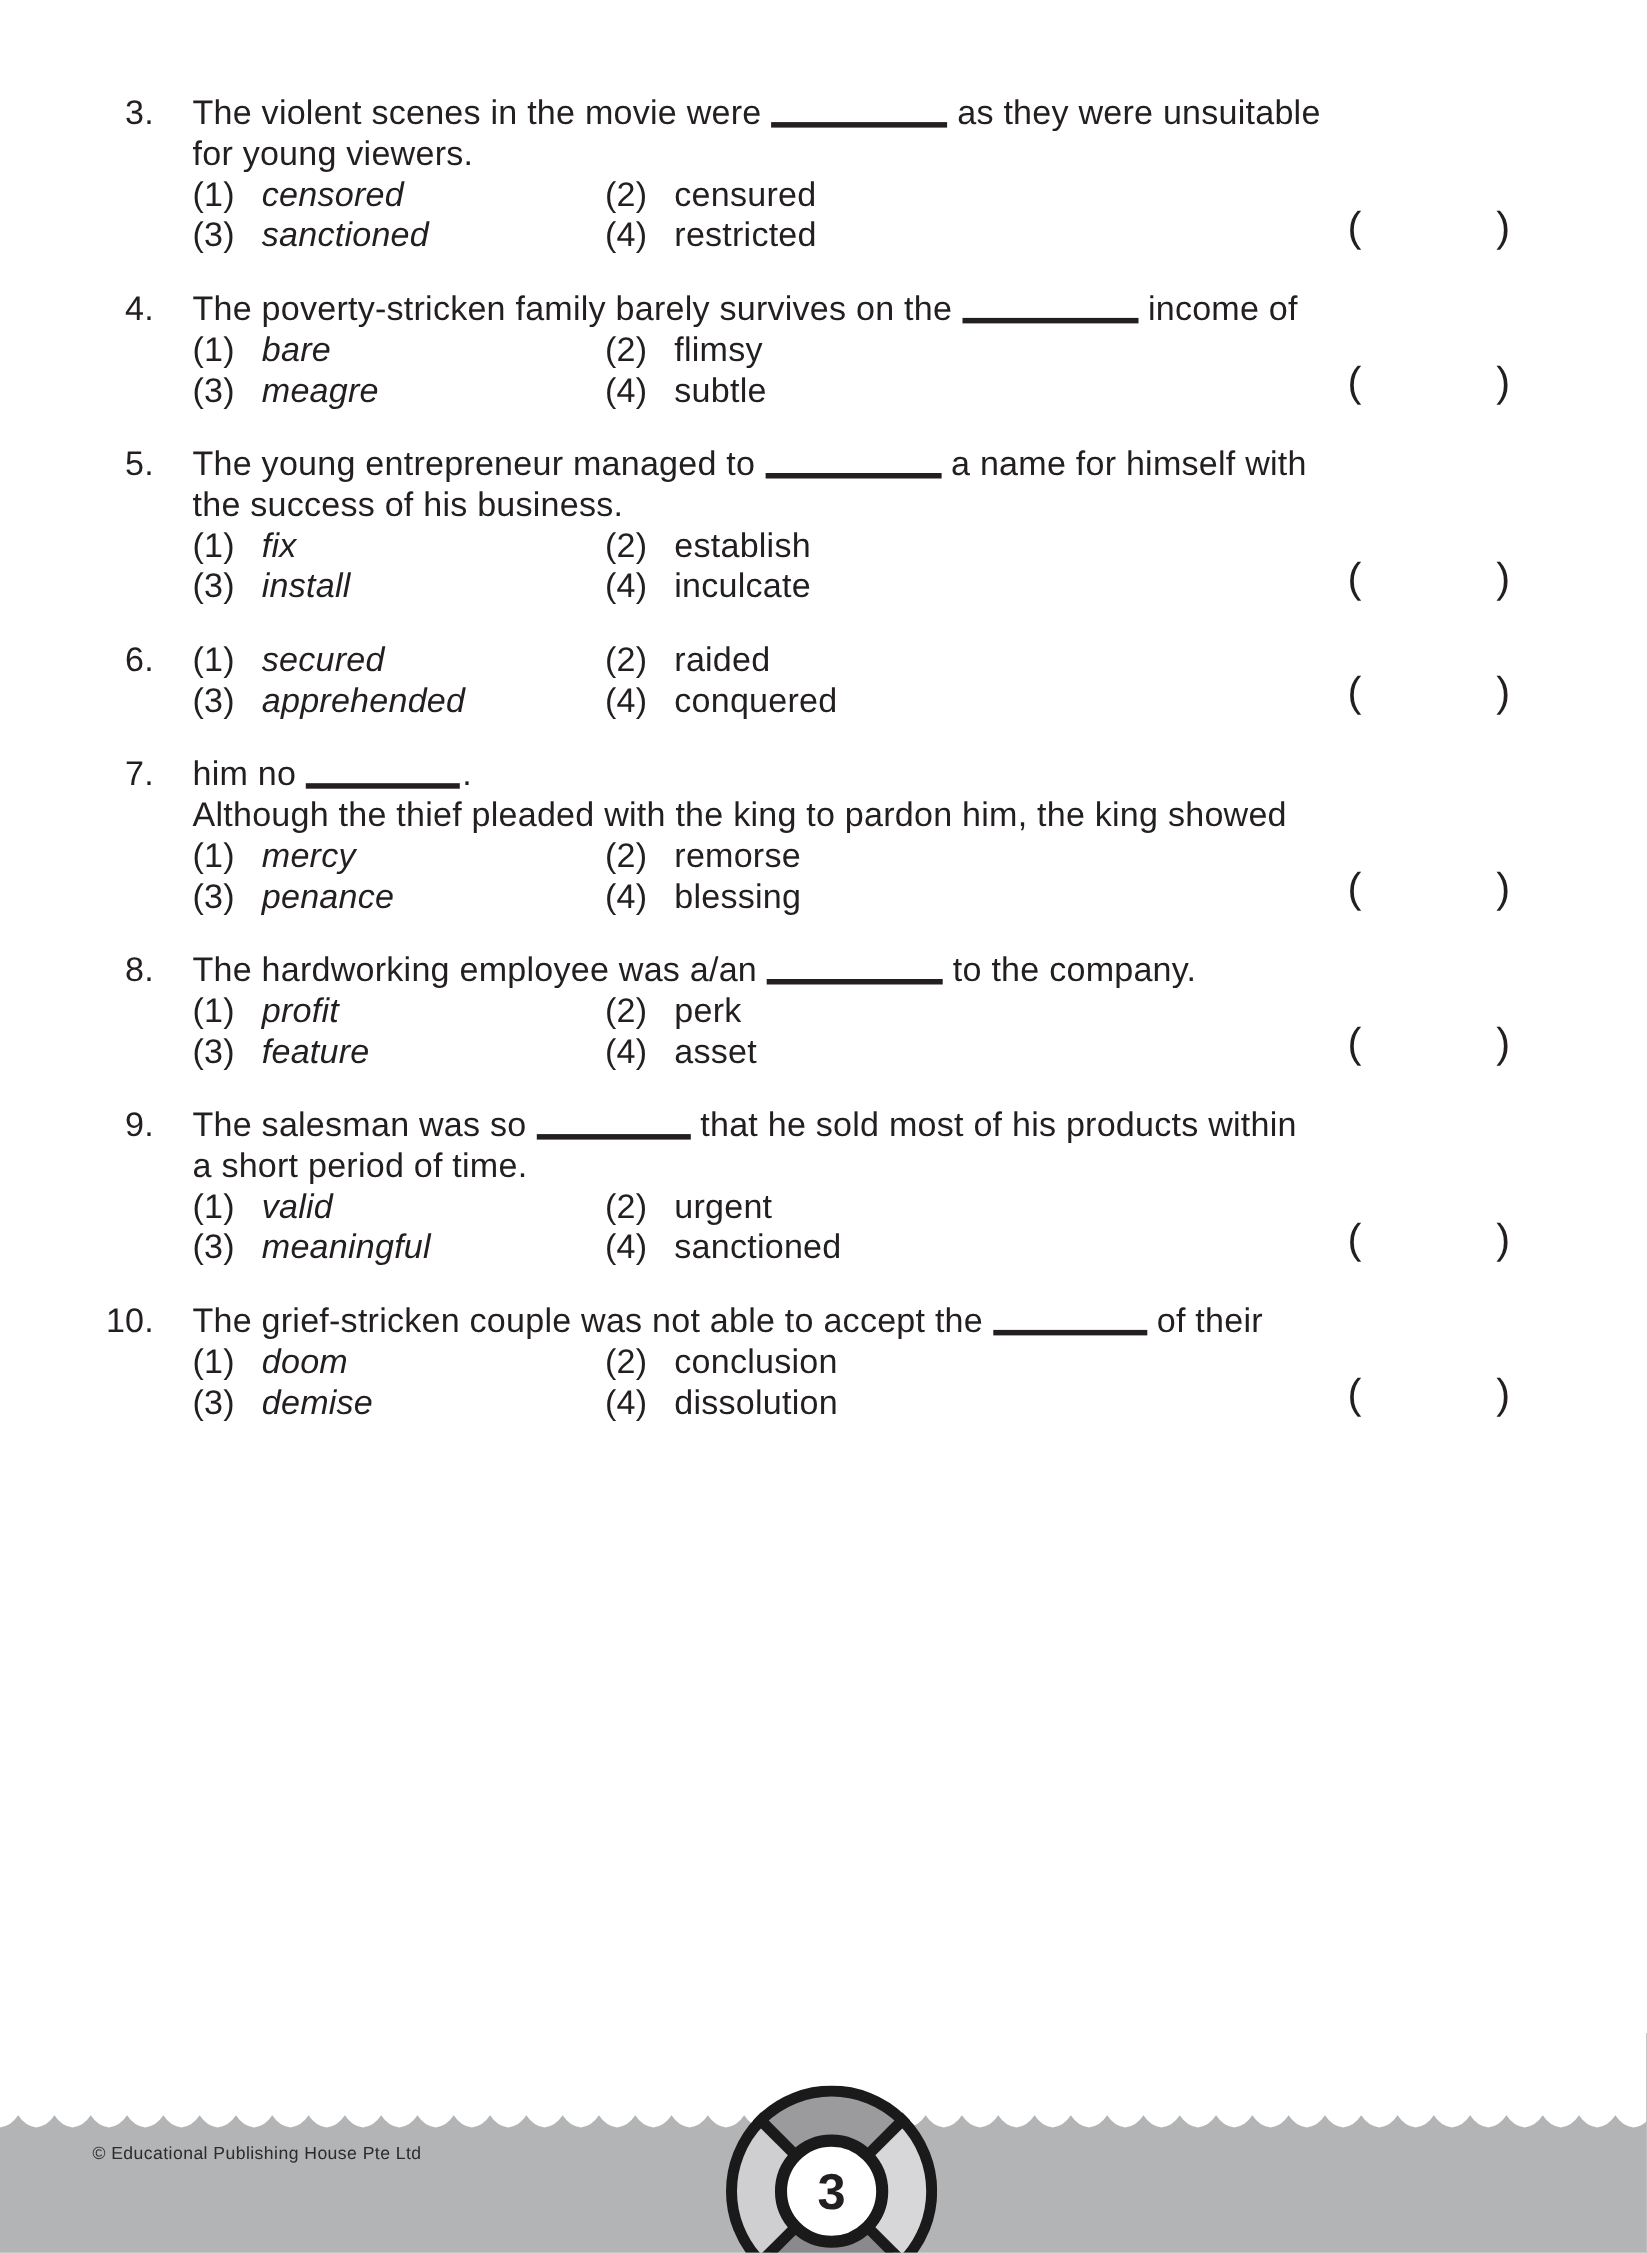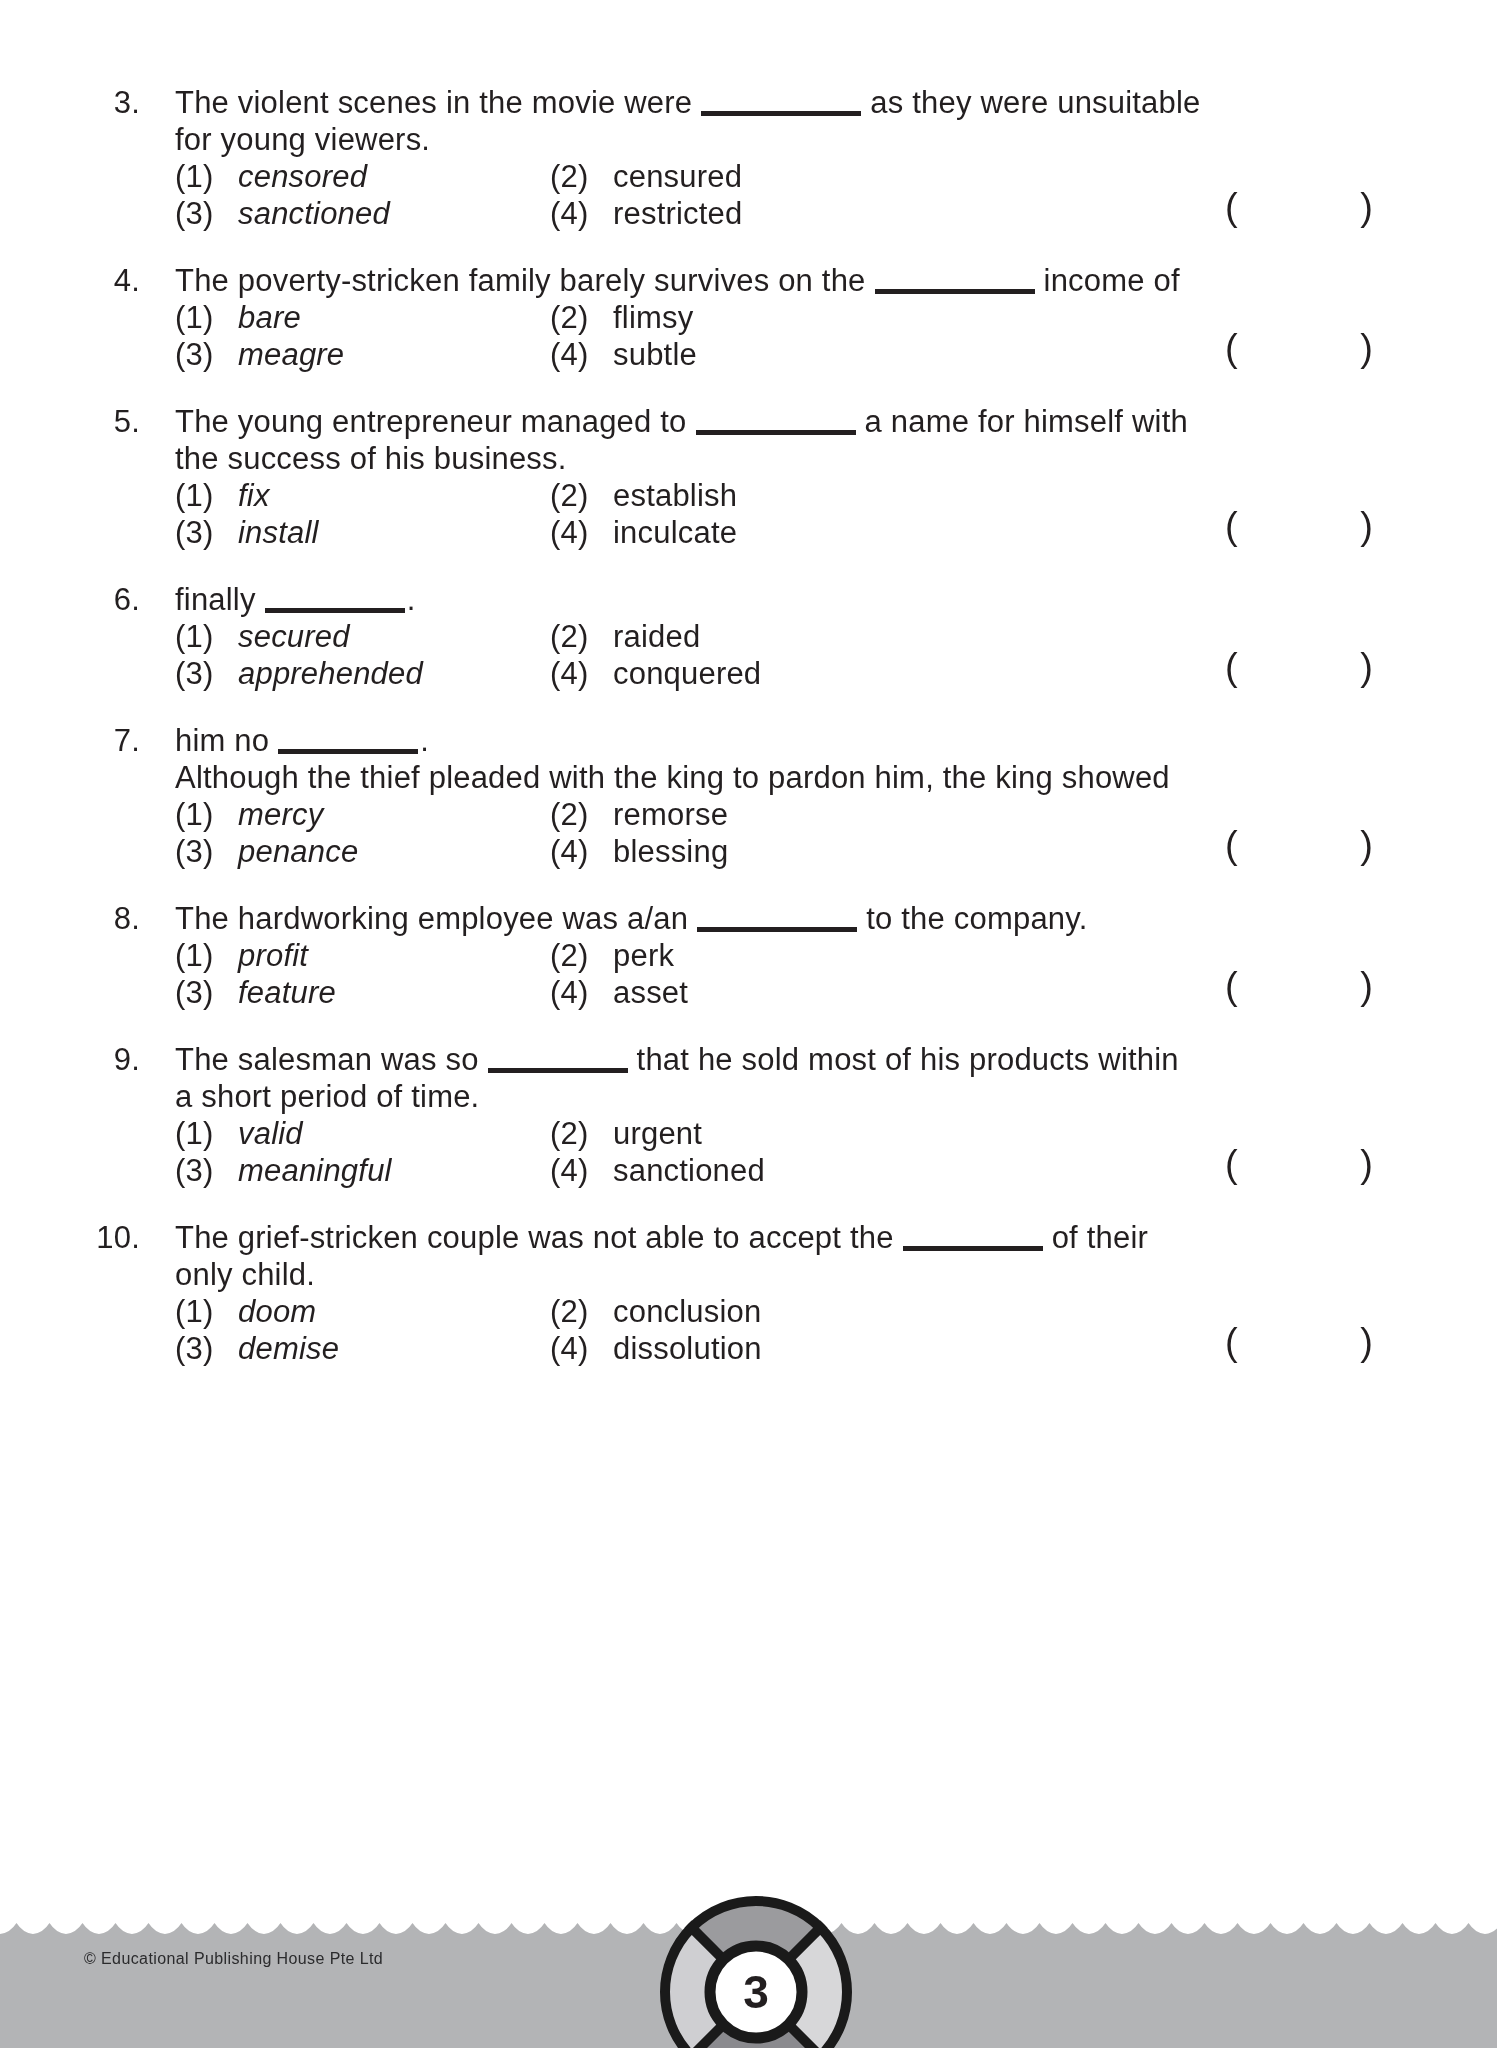--- a/index.html
+++ b/index.html
@@ -107,21 +107,20 @@
         <span class="ow2">inculcate</span>
         <span class="answer">
             <span>(</span>
             <span>)</span>
           </span>
       </div>
     </section>
 
     <section class="q">
       <span class="qnum">6.</span>
-      <p class="qline"><span>finally</span><span class="blank bl-sm before-period"></span><span>.</span></p>
       <div class="optrow">
         <span class="onum">(1)</span>
         <span class="ow1">secured</span>
         <span class="onum">(2)</span>
         <span class="ow2">raided</span>
       </div>
       <div class="optrow">
         <span class="onum">(3)</span>
         <span class="ow1">apprehended</span>
         <span class="onum">(4)</span>
@@ -194,21 +193,20 @@
         <span class="answer">
             <span>(</span>
             <span>)</span>
           </span>
       </div>
     </section>
 
     <section class="q">
       <span class="qnum">10.</span>
       <p class="qline"><span>The grief-stricken couple was not able to accept the</span><span class="blank bl-sm"></span><span>of their</span></p>
-      <p class="qline"><span>only child.</span></p>
       <div class="optrow">
         <span class="onum">(1)</span>
         <span class="ow1">doom</span>
         <span class="onum">(2)</span>
         <span class="ow2">conclusion</span>
       </div>
       <div class="optrow">
         <span class="onum">(3)</span>
         <span class="ow1">demise</span>
         <span class="onum">(4)</span>

